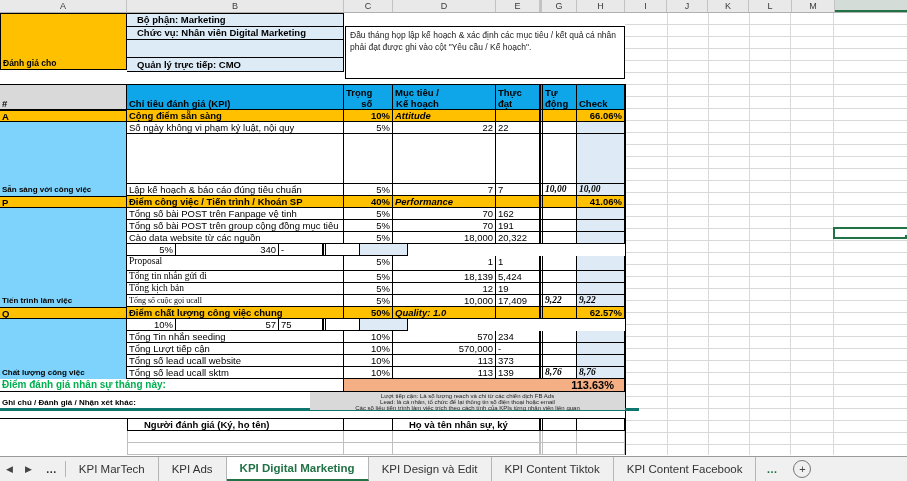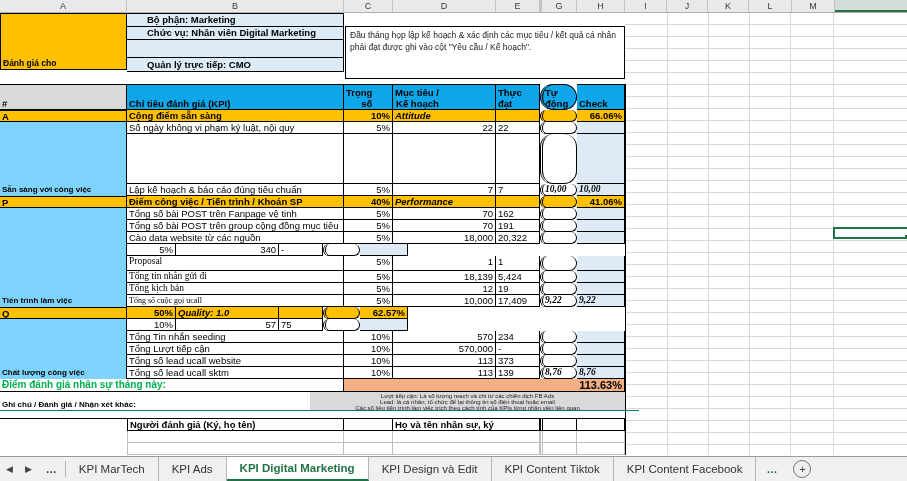--- a/index.html
+++ b/index.html
@@ -26,71 +26,71 @@
   .selhandle{position:absolute;right:-2px;bottom:-2px;width:4px;height:4px;background:#217346;}
   .tableredge{position:absolute;left:625px;top:84px;width:1px;height:371px;background:#000;}
 
   
   .evalcell{position:absolute;left:0;top:13px;width:127px;height:57px;box-sizing:border-box;
             background:#FFC000;border:1px solid #000;font-size:8.5px;font-weight:bold;color:#000;
             display:flex;align-items:flex-end;padding:1px 2px;}
   .infocol{position:absolute;left:127px;top:13px;width:217px;box-sizing:border-box;
            border:1px solid #000;border-left:none;}
   .infocol .inforow{box-sizing:border-box;background:#DDEBF7;border-bottom:1px solid #000;
-           font-size:9.5px;font-weight:bold;line-height:12px;padding:0 20px;overflow:hidden;white-space:nowrap;}
+           font-size:9.5px;font-weight:bold;line-height:12px;padding:0 10px;overflow:hidden;white-space:nowrap;}
   .inforow.r1,.inforow.r2,.inforow.r4{height:13px}
   .inforow.r3{height:18px}
   .inforow.r4{border-bottom:none;display:flex;align-items:flex-end;}
   .notebox{position:absolute;left:345px;top:26px;width:280px;height:53px;box-sizing:border-box;
            border:1px solid #000;font-size:8.5px;line-height:1.4;padding:3px 4px;color:#222;}
 
   
   .kpitable{position:absolute;left:0;top:84px;width:625px;}
   .t-row{display:flex;height:12px;box-sizing:border-box;}
   .t-row.tall{height:50px}
   .t-row.tall2{height:15px}
   .t-row.hdr{height:26px}
   .cell{box-sizing:border-box;flex:0 0 auto;border-right:1px solid #000;border-bottom:1px solid #000;
         font-size:9.5px;line-height:11px;padding:0 2px;overflow:hidden;white-space:nowrap;}
   .cA{width:127px;border-bottom:none;position:relative;background:#7dd3fc;}
   .cB{width:217px}
   .cC{width:49px;text-align:right}
   .cD{width:103px;text-align:right}
   .cE{width:44px;text-align:left}
   .cG{width:37px;border-left:3px double #000;font-style:italic;font-weight:bold;
-      font-family:"Liberation Serif",serif;border-radius:13px;}
+      font-family:"Liberation Serif",serif;}
   .cH{width:48px;background:#DEEBF7;font-style:italic;font-weight:bold;
       font-family:"Liberation Serif",serif;}
   .hdr .cell{background:#0ea5e9;font-weight:bold;border-top:1px solid #000;white-space:pre-line;
              display:flex;align-items:flex-end;font-style:normal;font-family:"Liberation Sans",sans-serif;}
   .hdr .cA{border-bottom:1px solid #000;background:#D9D9D9;}
   .section .cell{background:#FFC000;font-weight:bold;font-style:normal;
                  font-family:"Liberation Sans",sans-serif;}
   .section .cA{border-top:1px solid #000;border-bottom:1px solid #000;background:#FFC000;}
   .section .cD{text-align:left;font-style:italic;}
   .section .cH{text-align:right;background:#FFC000;}
   .serif .cB{font-family:"Liberation Serif",serif;}
   .small .cB{font-size:8px;}
   .code{font-weight:bold;font-size:9.5px;}
   .alabel{position:absolute;left:2px;bottom:1px;font-size:8px;font-weight:bold;white-space:nowrap;}
 
   
   .sumrow{display:flex;height:13px;box-sizing:border-box;}
   .sumL{box-sizing:border-box;width:344px;border-right:1px solid #000;border-bottom:1px solid #000;
         color:#00B050;font-weight:bold;font-size:10px;line-height:12px;padding:0 2px;}
   .sumR{box-sizing:border-box;width:281px;border-right:1px solid #000;border-bottom:1px solid #000;
-        background:#F4B084;text-align:right;font-weight:bold;font-size:11px;line-height:12px;padding:0 2px;}
-  .notesrow{position:relative;height:19px;box-sizing:border-box;border-bottom:1px solid #0f766e;width:639px;}
+        background:#F4B084;text-align:right;font-weight:bold;font-size:11px;line-height:12px;padding:0 10px;}
+  .notesrow{position:relative;height:19px;box-sizing:border-box;border-bottom:3px solid #0f766e;width:639px;}
   .noteslabel{position:absolute;left:2px;bottom:1px;font-size:8px;font-weight:bold;}
   .notesbox{position:absolute;left:310px;top:0;width:315px;height:18px;background:#D9D9D9;
             text-align:center;font-size:6px;line-height:6.2px;color:#222;padding-top:1px;box-sizing:border-box;}
   .gaprow{height:8px;width:625px;box-sizing:border-box;border-bottom:1px solid #000;}
   .sigrow{display:flex;height:12px;box-sizing:border-box;margin-left:127px;}
   .sigrow .scell{box-sizing:border-box;border-right:1px solid #000;border-bottom:1px solid #000;
-        font-size:9.5px;font-weight:bold;line-height:11px;padding:0 2px;overflow:hidden;white-space:nowrap;}
+        font-size:9.5px;font-weight:bold;line-height:11px;padding:0 16px;overflow:hidden;white-space:nowrap;}
   .sigrow .sB{width:217px;border-left:1px solid #000;}
   .sigrow .sC{width:49px}
   .sigrow .sDE{width:147px}
   .sigrow .sG{width:37px;border-left:3px double #000;}
   .sigrow .sH{width:48px}
   .sigrow.lite .scell{border-color:#bfbfbf;}
 
   
   .tabbar{position:absolute;left:0;top:456px;width:907px;height:25px;background:#f0f0f0;
           border-top:1px solid #9a9a9a;display:flex;align-items:stretch;box-sizing:border-box;}
@@ -334,20 +334,21 @@
           <div class="cell cE">17,409</div>
           <div class="cell cG">9,22</div>
           <div class="cell cH">9,22</div>
         </div>
 
         <div class="t-row section">
           <div class="cell cA">
             <span class="code">Q</span>
             <span class="alabel"></span>
           </div>
+          <div class="cell cB">Điểm chất lượng công việc chung</div>
           <div class="cell cC">50%</div>
           <div class="cell cD">Quality: 1.0</div>
           <div class="cell cE"></div>
           <div class="cell cG"></div>
           <div class="cell cH">62.57%</div>
         </div>
 
         <div class="t-row detail">
           <div class="cell cA">
             <span class="code"></span>

